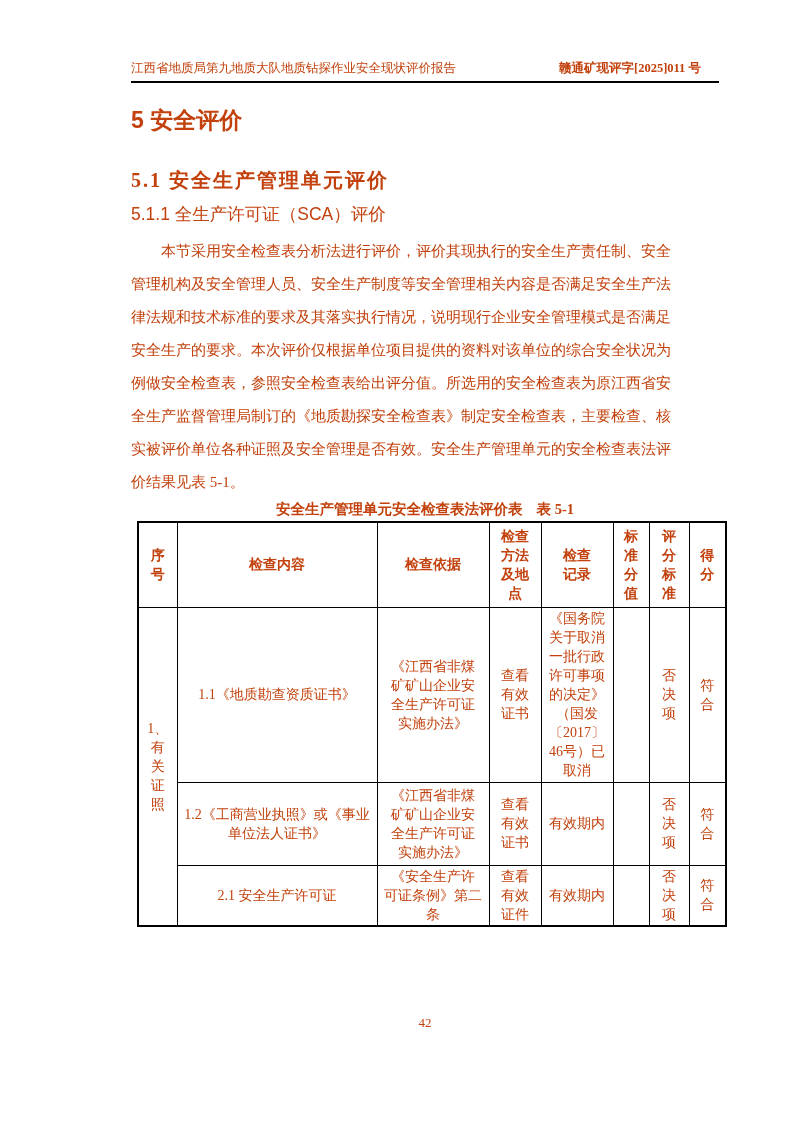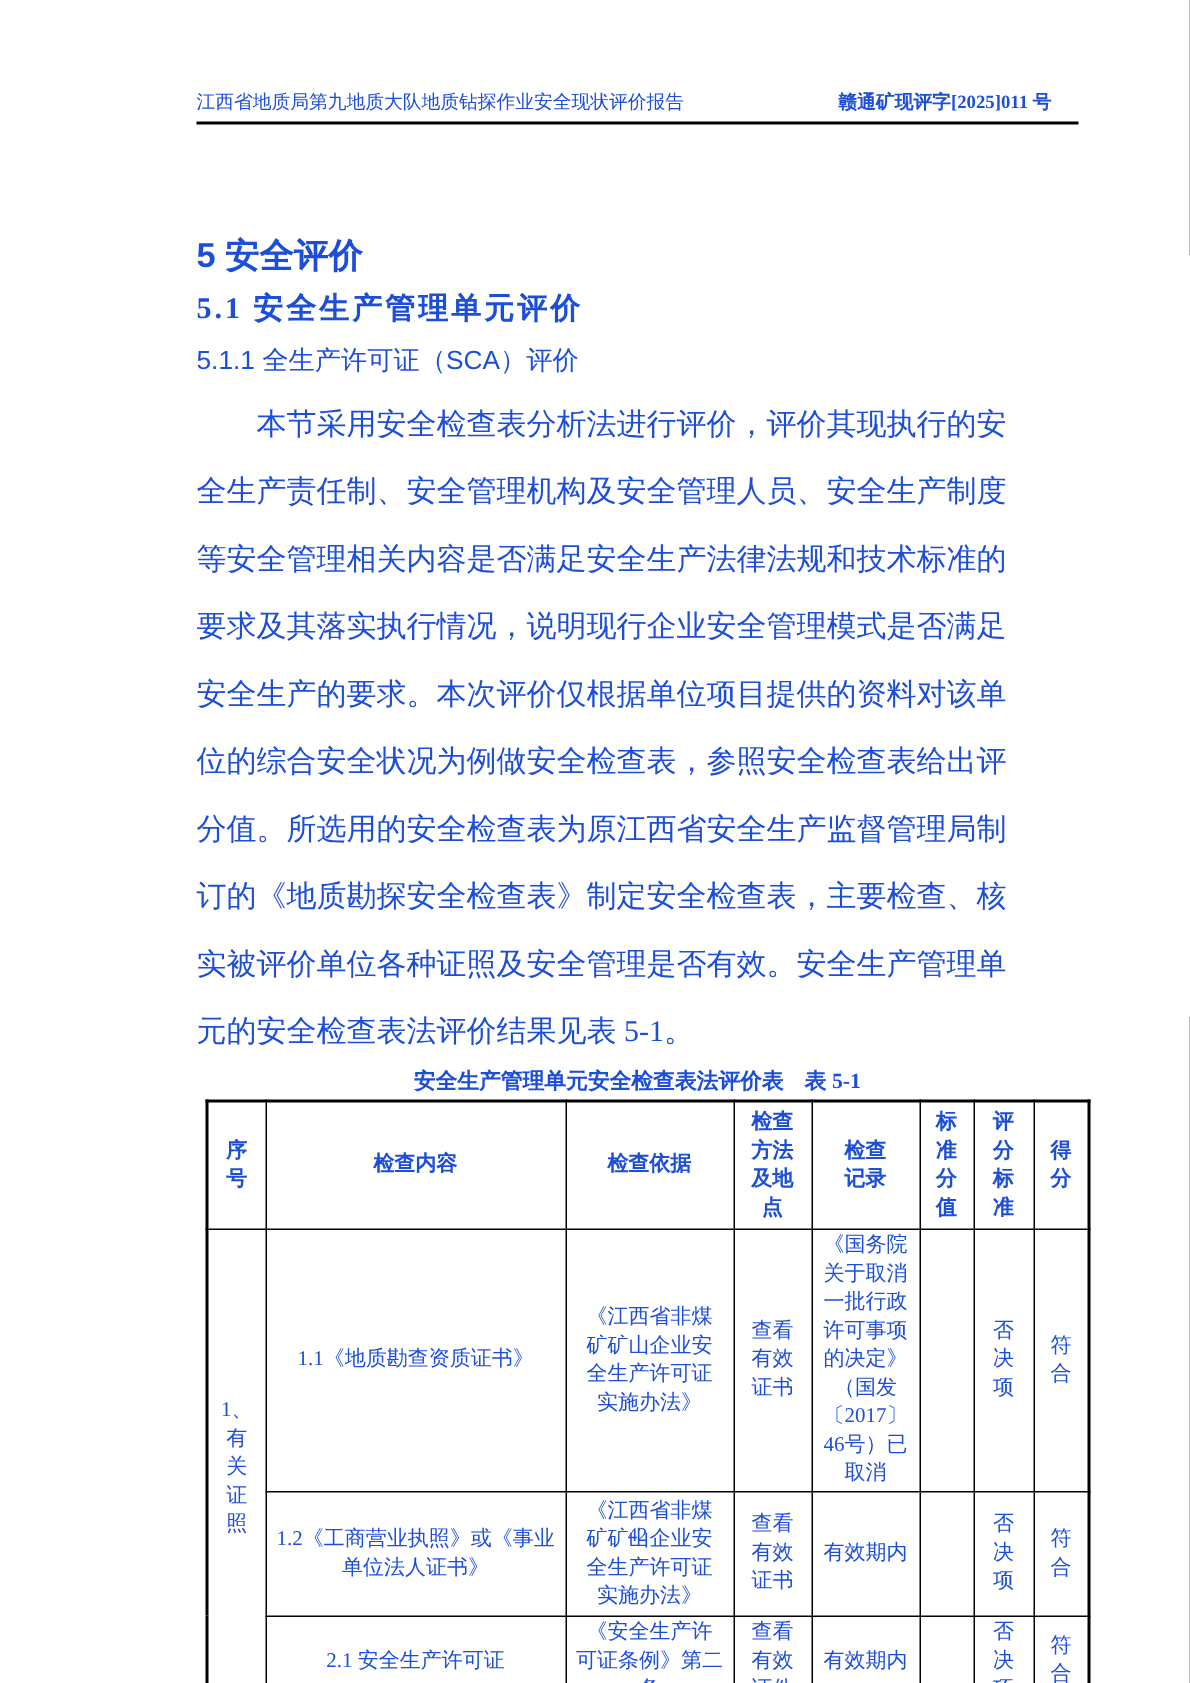--- a/index.html
+++ b/index.html
@@ -2,58 +2,58 @@
 <html><head>
 <meta charset="utf-8">
 <style>
   * { margin:0; padding:0; box-sizing:border-box; }
   html,body { background:#888; }
   .page {
     position:relative;
     width:793px; height:1122px;
     margin:0 auto;
     background:#ffffff;
-    color:#1d4ed8;
+    color:#c2410c;
     font-family:"Liberation Serif","DejaVu Serif",serif;
     overflow:hidden;
   }
   .content {
     position:absolute; left:131px; top:0; width:588px;
   }
   
   .doc-header {
     margin-top:60px;
     display:flex; justify-content:space-between; align-items:flex-end;
     padding-bottom:5px;
     border-bottom:2px solid #000;
     font-size:12.5px; line-height:16px;
   }
   .doc-header .hdr-right { font-weight:bold; padding-right:18px;text-align:right; }
   
   .h1 {
-    margin-top:72px;
+    margin-top:22px;
     font-family:"Liberation Sans","DejaVu Sans",sans-serif;
     font-weight:bold; font-size:23px; line-height:30px;
   }
   .h2 {
-    margin-top:8px;
+    margin-top:32px;
     font-family:"Liberation Serif","DejaVu Serif",serif;
     font-weight:bold; font-size:20px; line-height:27px;
     letter-spacing:2px;
   }
   .h3 {
     margin-top:8px;
     font-family:"Liberation Sans","DejaVu Sans",sans-serif;
     font-weight:normal; font-size:17.5px; line-height:24px;
   }
   
   .body-par {
     margin-top:9px;
     width:540px;
-    font-size:20px; line-height:45px;
+    font-size:15px; line-height:33px;
     text-align:justify; text-justify:inter-ideograph;
     text-indent:2em;
   }
   
   .tbl-caption {
     margin-top:1px;
     width:588px;
     text-align:center;
     font-weight:bold; font-size:14.5px; line-height:18px;
   }

